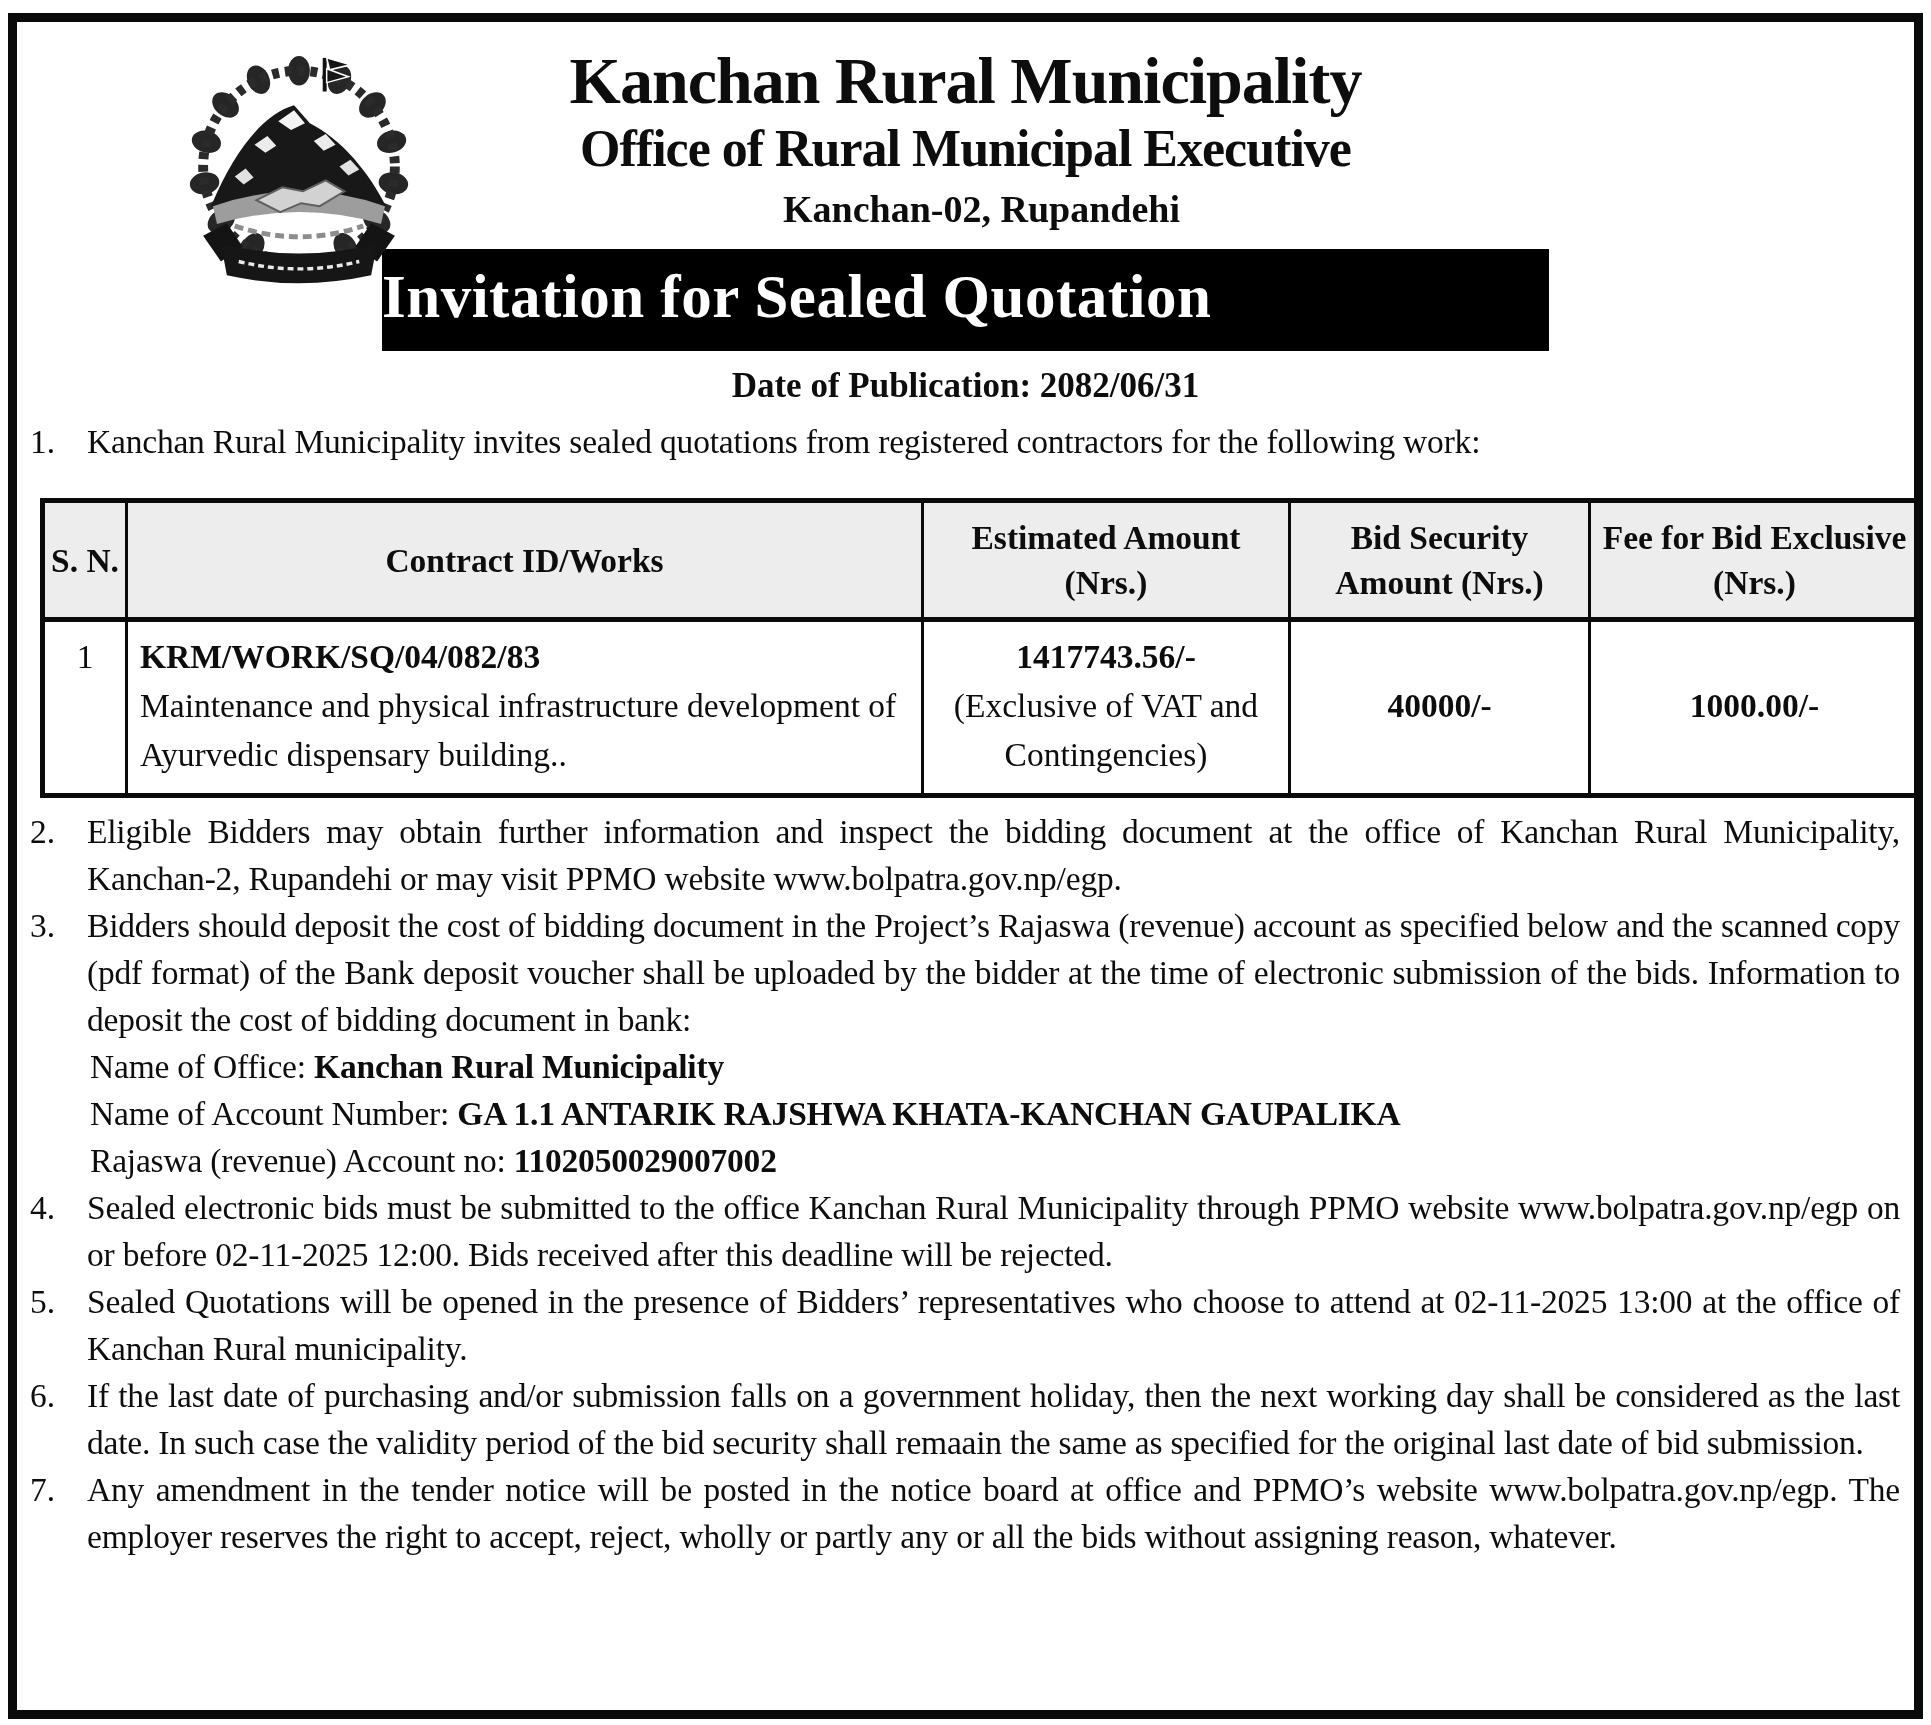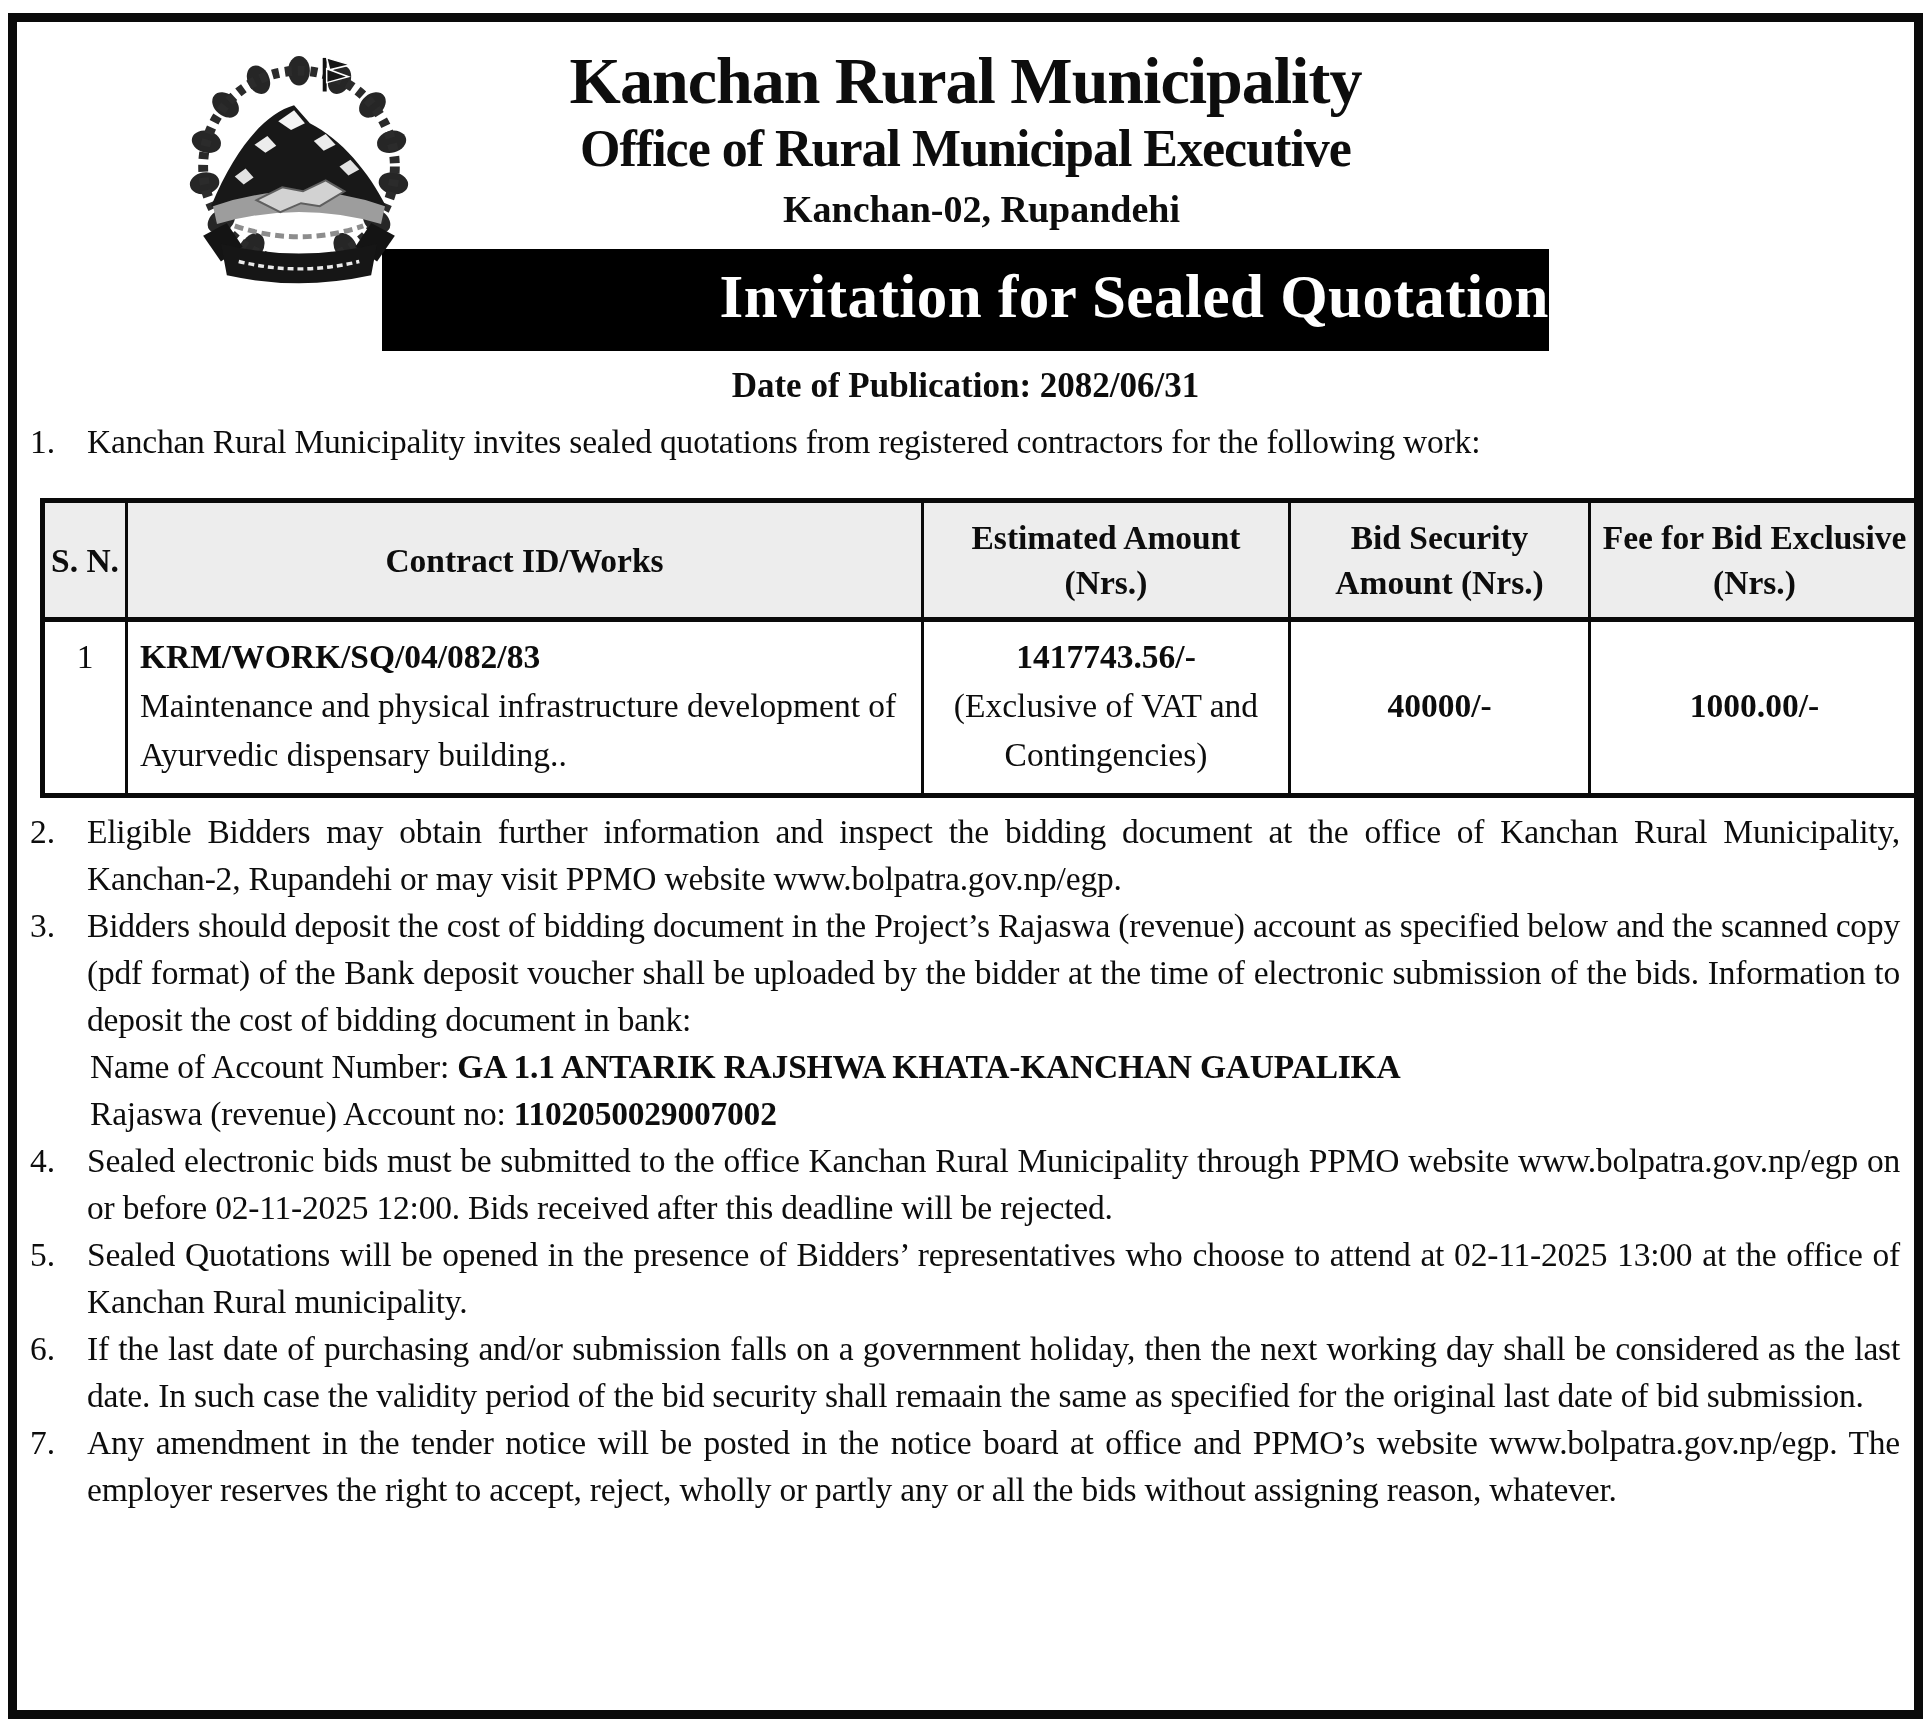--- a/index.html
+++ b/index.html
@@ -15,21 +15,21 @@
   }
   .content { position:absolute; left:17px; top:36px; right:17px; }
 
   .header { text-align:center; position:relative; }
   .logo { position:absolute; left:158px; top:4px; width:248px; height:252px; }
   .title   { font-size:66px; font-weight:bold; line-height:1.05; margin:10px 0 0; letter-spacing:-1px; }
   .subtitle{ font-size:52px; font-weight:bold; line-height:1.08; margin:6px 0 0; letter-spacing:-1px; }
   .address { font-size:38px; font-weight:bold; margin:10px 0 0;padding-left:32px; }
   .banner {
     margin:18px auto 0; width:1167px; background:#000; color:#fff;
-    font-size:61px; font-weight:bold; padding:13px 0 19px; text-align:right;
+    font-size:61px; font-weight:bold; padding:13px 0 19px; text-align:left;
     letter-spacing:0.5px;
   }
   .pubdate { font-size:35px; font-weight:bold; margin-top:15px; }
 
   main { margin-top:12px; padding:0 14px 0 13px; }
   .clause { display:flex; font-size:33.5px; line-height:47px; }
   .clause .num { width:57px; flex:none; }
   .clause .txt { flex:1; text-align:justify; letter-spacing:-0.2px; }
   .clause.intro .txt { text-align:left; }
   .detail-line { font-size:33.5px; line-height:47px; padding-left:60px; letter-spacing:-0.2px; }
@@ -184,20 +184,23 @@
     <div class="clause">
       <span class="num">2.</span>
       <div class="txt">Eligible Bidders may obtain further information and inspect the bidding document at the office of Kanchan Rural Municipality, Kanchan-2, Rupandehi or may visit PPMO website www.bolpatra.gov.np/egp.</div>
     </div>
 
     <div class="clause">
       <span class="num">3.</span>
       <div class="txt">Bidders should deposit the cost of bidding document in the Project’s Rajaswa (revenue) account as specified below and the scanned copy (pdf format) of the Bank deposit voucher shall be uploaded by the bidder at the time of electronic submission of the bids. Information to deposit the cost of bidding document in bank:</div>
     </div>
     <div class="detail-line">
+      <span>Name of Office: </span><span class="val">Kanchan Rural Municipality</span>
+    </div>
+    <div class="detail-line">
       <span>Name of Account Number: </span><span class="val">GA 1.1 ANTARIK RAJSHWA KHATA-KANCHAN GAUPALIKA</span>
     </div>
     <div class="detail-line">
       <span>Rajaswa (revenue) Account no: </span><span class="val">1102050029007002</span>
     </div>
 
     <div class="clause">
       <span class="num">4.</span>
       <div class="txt">Sealed electronic bids must be submitted to the office Kanchan Rural Municipality through PPMO website www.bolpatra.gov.np/egp  on or before  02-11-2025 12:00. Bids received after this deadline will be rejected.</div>
     </div>

